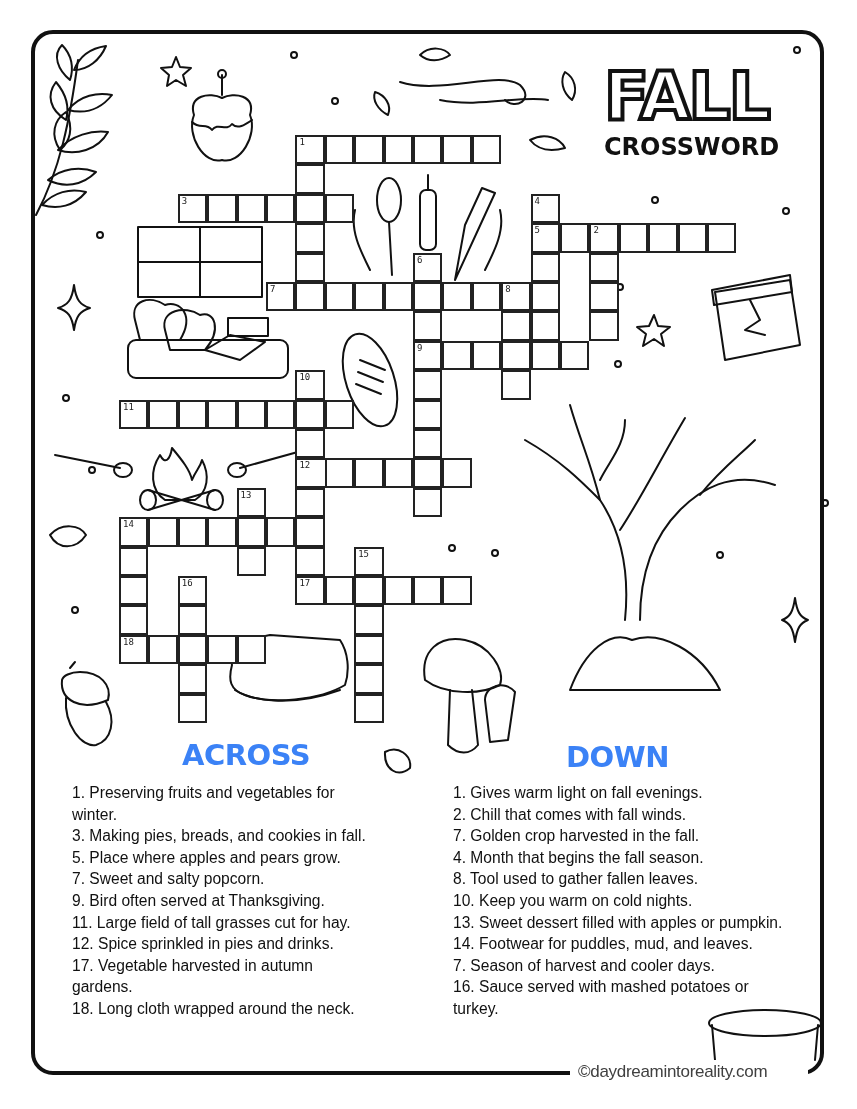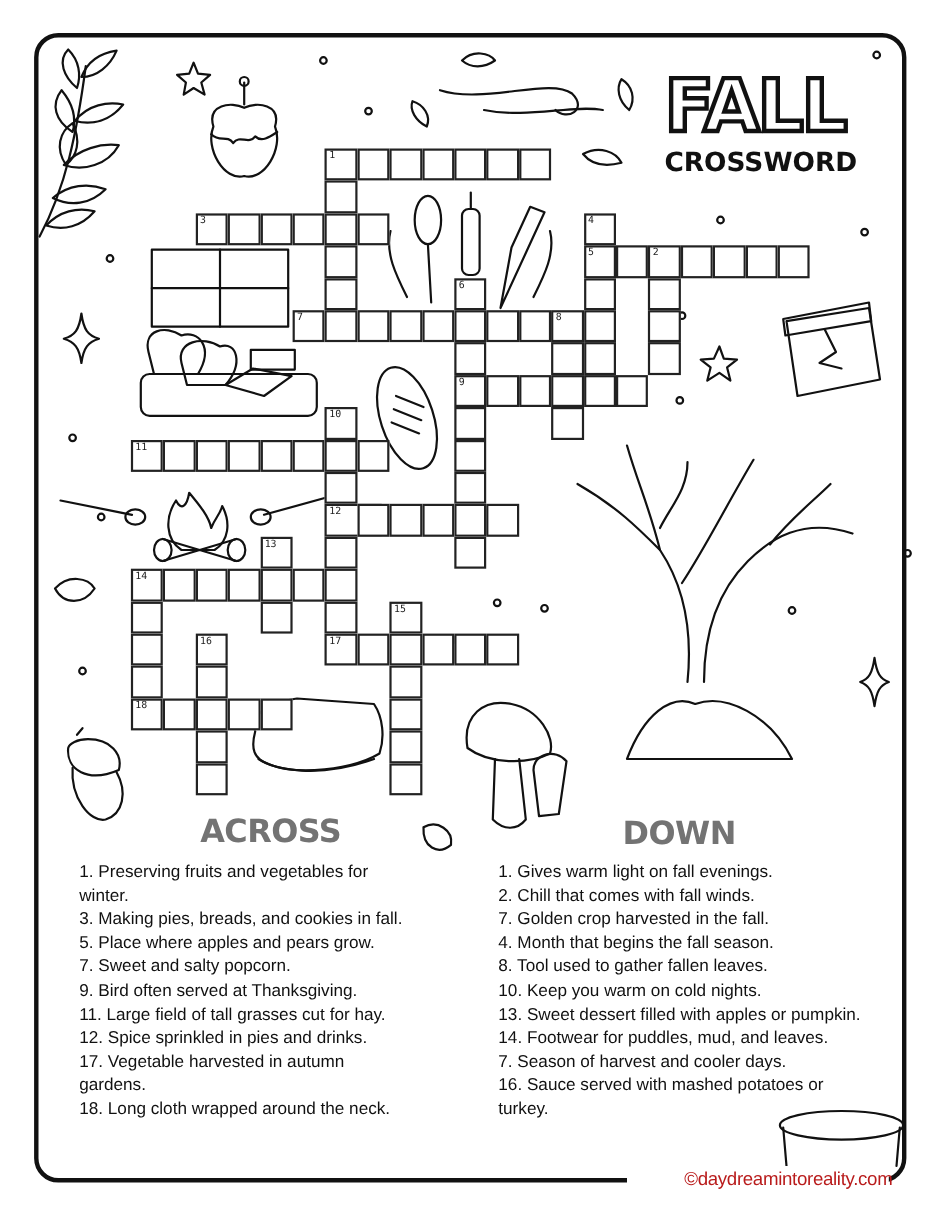--- a/index.html
+++ b/index.html
@@ -1,26 +1,26 @@
 <!DOCTYPE html>
 <html><head>
 <meta charset="utf-8">
 <style>
   html, body { margin:0; padding:0; background:#ffffff; }
   body { width:857px; height:1109px; position:relative; overflow:hidden; font-family:"Liberation Sans", sans-serif; color:#111; }
   .frame { position:absolute; left:31px; top:30px; width:793px; height:1045px; border:4px solid #111; border-radius:22px; box-sizing:border-box; }
   .copyright-mask { position:absolute; left:570px; top:1060px; width:238px; height:28px; background:#fff; }
-  .copyright { position:absolute; left:578px; top:1062px; font-size:17px; color:#b91c1c; white-space:nowrap; letter-spacing:-0.3px;margin-left:44px; }
+  .copyright { position:absolute; left:578px; top:1062px; font-size:17px; color:#404040; white-space:nowrap; letter-spacing:-0.3px; }
   .title { position:absolute; left:604px; top:64px; width:190px; text-align:left; }
   .title .fall { font-family:"DejaVu Sans", sans-serif; font-weight:bold; font-size:66px; line-height:66px; color:#fff; -webkit-text-stroke:4px #111; letter-spacing:-2px; }
   .title .cw { font-family:"DejaVu Sans", sans-serif; font-weight:bold; font-size:24px; line-height:26px; color:#111; letter-spacing:0px; margin-top:4px; }
   .grid { position:absolute; left:0; top:0; width:857px; height:1109px; }
   .cell { position:absolute; width:29.4px; height:29.4px; border:2px solid #222; box-sizing:border-box; background:#fff; margin-left:-1px; margin-top:-1px; }
   .cell .num { position:absolute; left:2px; top:0px; font-family:"DejaVu Sans Mono", monospace; font-size:9px; color:#222; }
-  .heading { position:absolute; font-family:"DejaVu Sans", sans-serif; font-weight:bold; font-size:29px; color:#737373; letter-spacing:-0.5px; }
+  .heading { position:absolute; font-family:"DejaVu Sans", sans-serif; font-weight:bold; font-size:29px; color:#3b82f6; letter-spacing:-0.5px; }
   .clues { position:absolute; font-size:15.6px; line-height:21.6px; color:#111; }
   .clue { display:block; }
   .deco { position:absolute; }
   svg { overflow:visible; }
 </style>
 </head>
 <body>
 
 <div class="frame"></div>
 

